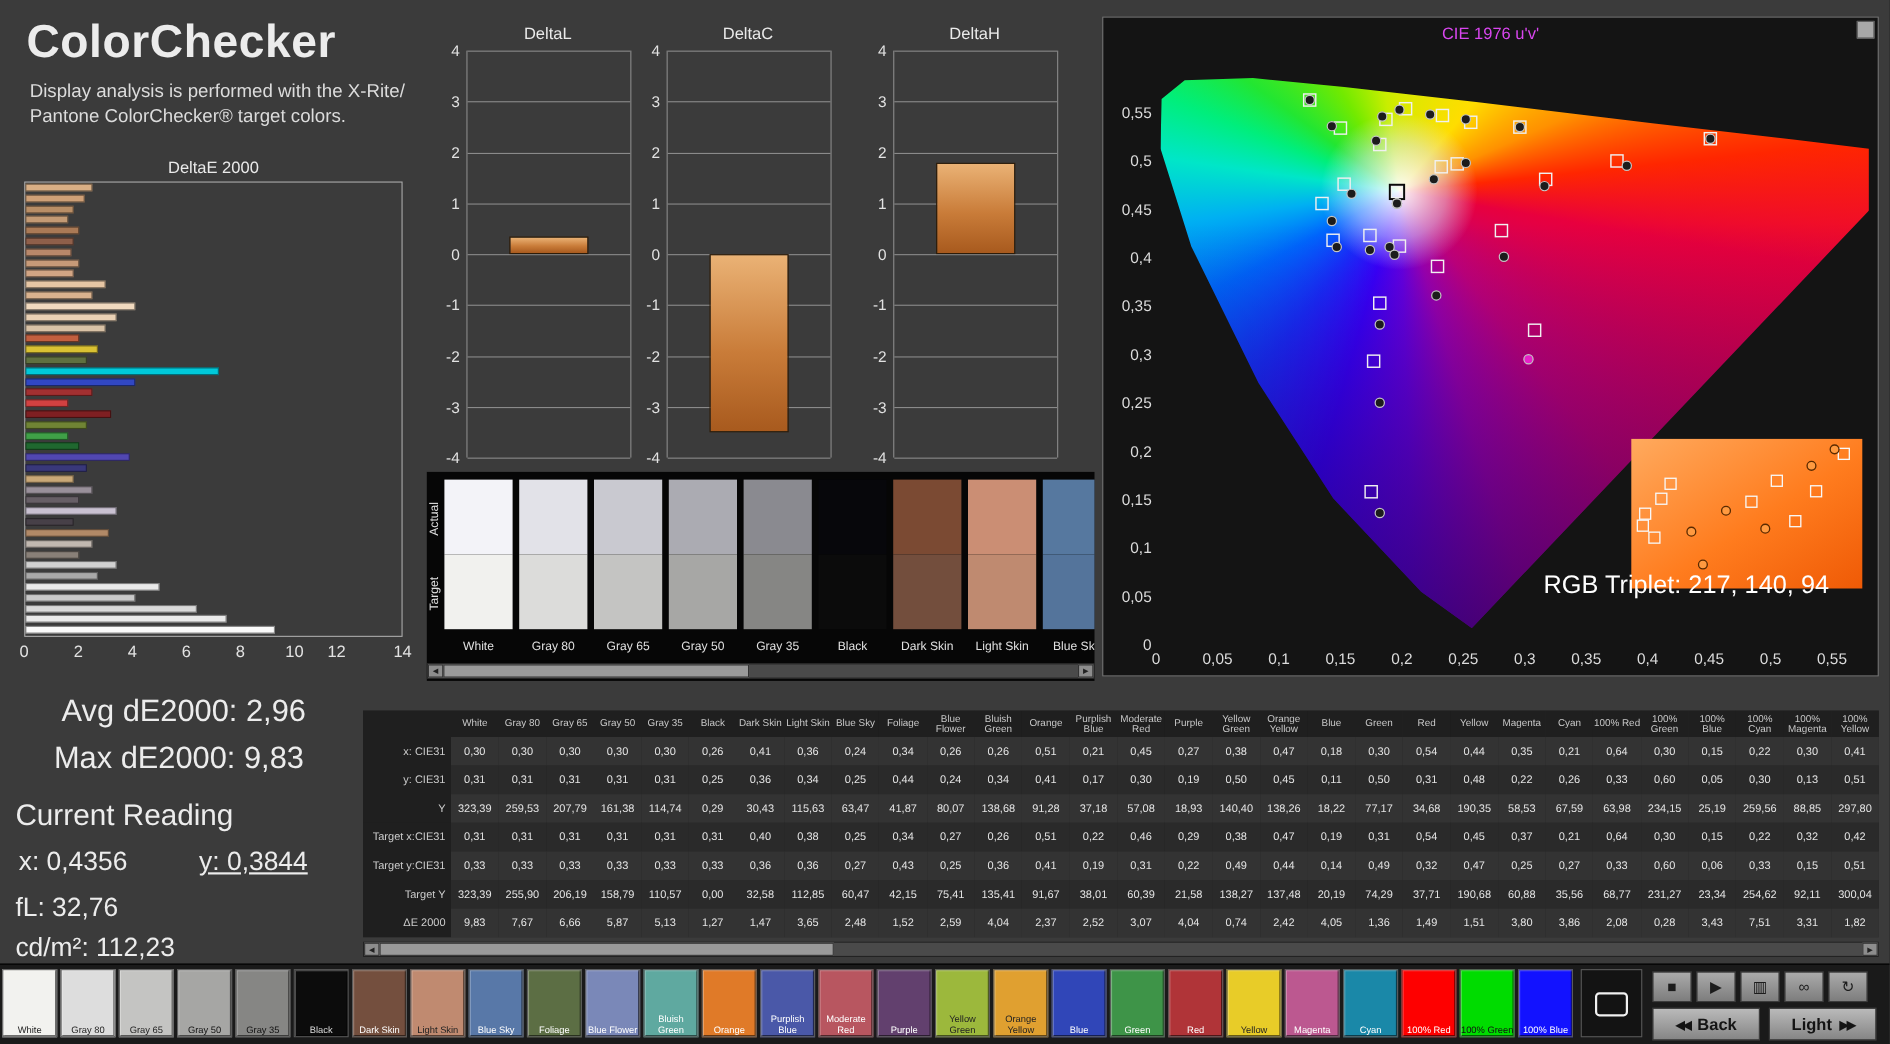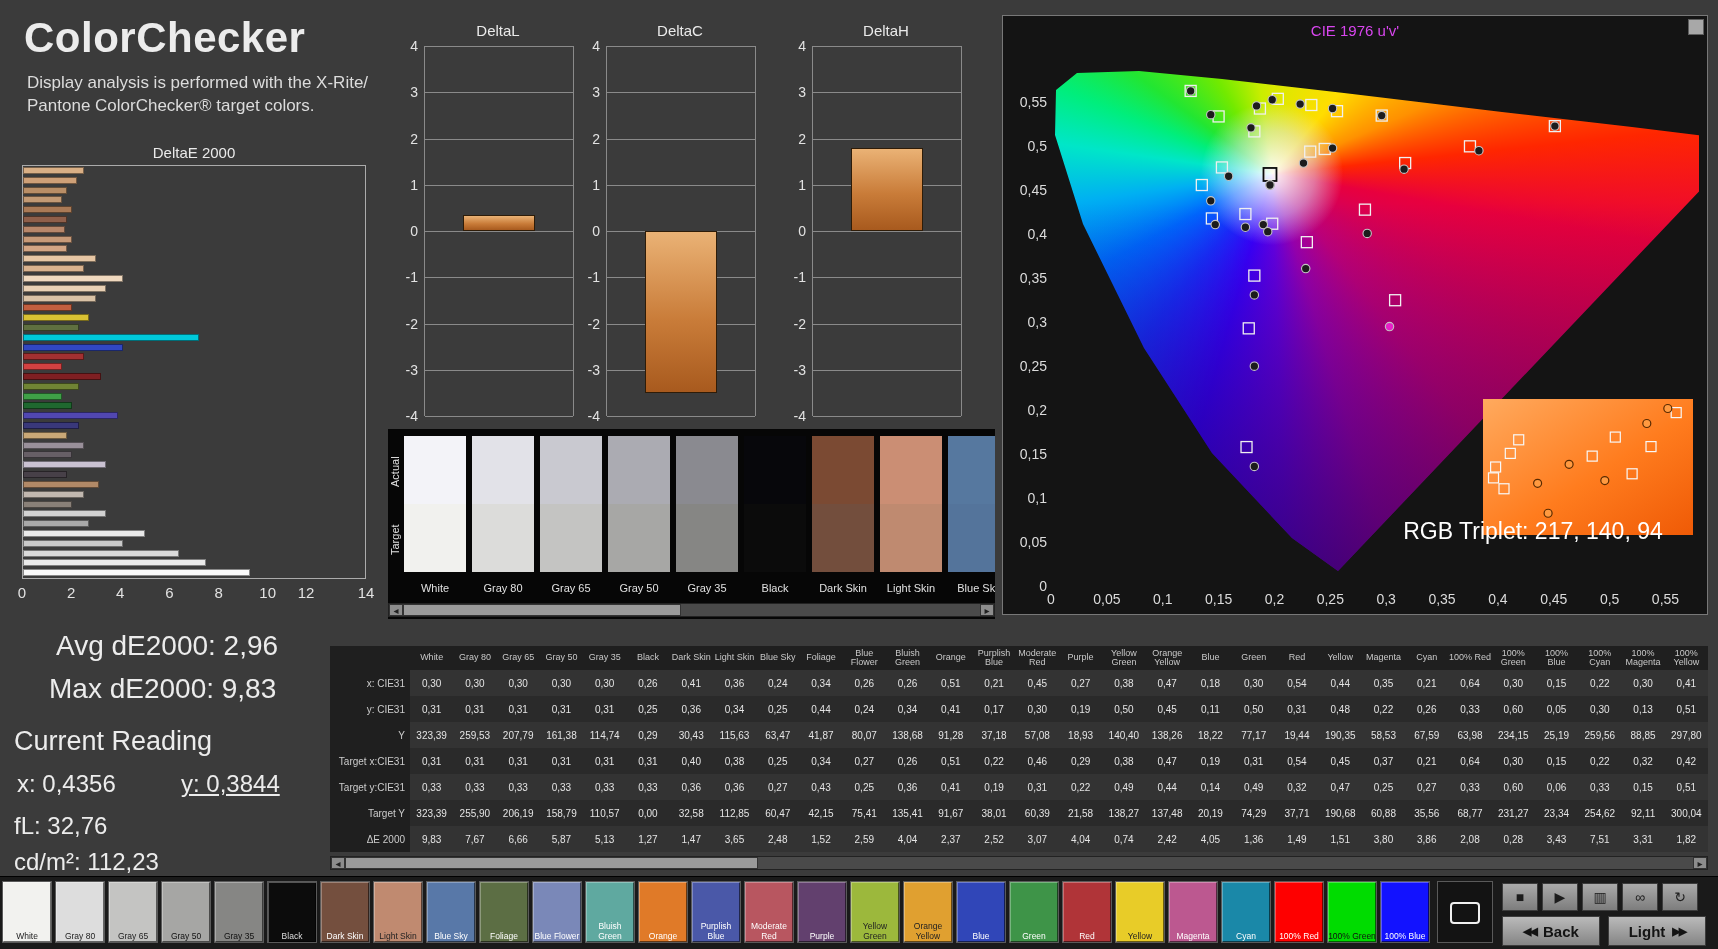--- a/index.html
+++ b/index.html
@@ -514,21 +514,21 @@
       <div class="td r0">80,07</div>
       <div class="td r0">138,68</div>
       <div class="td r0">91,28</div>
       <div class="td r0">37,18</div>
       <div class="td r0">57,08</div>
       <div class="td r0">18,93</div>
       <div class="td r0">140,40</div>
       <div class="td r0">138,26</div>
       <div class="td r0">18,22</div>
       <div class="td r0">77,17</div>
-      <div class="td r0">19,44</div>
+      <div class="td r0">34,68</div>
       <div class="td r0">190,35</div>
       <div class="td r0">58,53</div>
       <div class="td r0">67,59</div>
       <div class="td r0">63,98</div>
       <div class="td r0">234,15</div>
       <div class="td r0">25,19</div>
       <div class="td r0">259,56</div>
       <div class="td r0">88,85</div>
       <div class="td r0">297,80</div>
       <div class="rl">Target x:CIE31</div>

